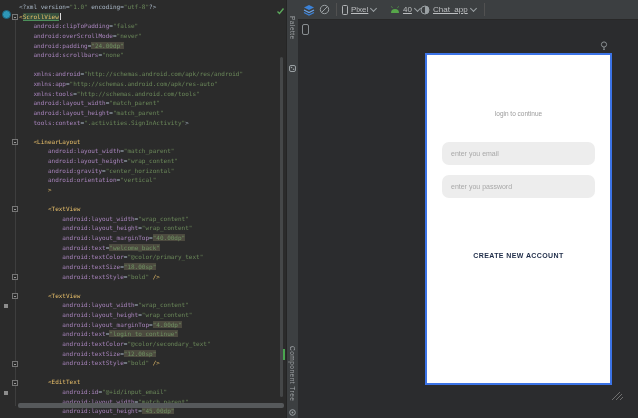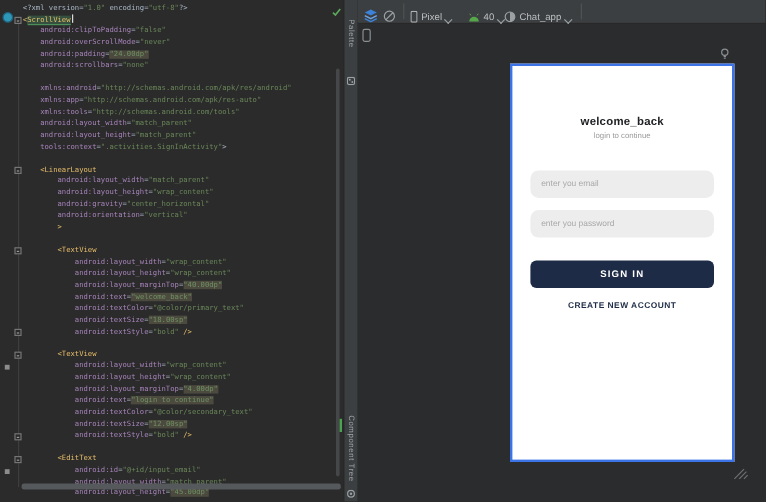--- a/index.html
+++ b/index.html
@@ -38,22 +38,22 @@
         border-left:1px solid #252525;box-sizing:border-box;}
   .vtab{position:absolute;left:2px;writing-mode:vertical-rl;font-size:6.5px;color:#a0a4a7;letter-spacing:.5px;white-space:nowrap;}
   #palette-tab{top:16px;}
   #comptree-tab{top:346px;}
   .strip-icon{position:absolute;left:2px;width:7px;height:7px;}
 
   
   #design{position:absolute;left:298px;top:0;width:340px;height:418px;background:#2b2c2e;}
   #design-toolbar{position:absolute;left:0;top:0;width:340px;height:20px;background:var(--toolbar-bg,#3c3f41);
         border-bottom:1px solid #282828;box-sizing:border-box;}
-  .tb-item{position:absolute;top:0;height:19px;display:flex;align-items:flex-end;gap:3px;
-        color:#bdbfc1;font-size:8px;white-space:nowrap;}
+  .tb-item{position:absolute;top:0;height:19px;display:flex;align-items:center;gap:3px;
+        color:#bdbfc1;font-size:8px;white-space:nowrap;text-decoration:underline;}
   .tb-sep{position:absolute;top:3px;width:1px;height:13px;background:#515151;}
   .chev{width:4px;height:4px;border-right:1px solid #9aa0a3;border-bottom:1px solid #9aa0a3;
         transform:rotate(45deg);margin-top:-2px;}
   #orientation-icon{position:absolute;left:4px;top:24px;width:7px;height:11px;border:1px solid #8a8f92;
         border-radius:2px;box-sizing:border-box;}
   #lightbulb{position:absolute;left:302px;top:38px;}
   #resize-handle{position:absolute;left:312px;top:388px;}
 
   
   #canvas{position:absolute;left:425px;top:53px;width:187px;height:332px;background:#fff;
@@ -170,19 +170,17 @@
   <div id="resize-handle">
     <svg width="14" height="12" viewBox="0 0 14 12">
       <line x1="2" y1="10" x2="10" y2="2" stroke="#707070"></line>
       <line x1="6" y1="10" x2="12" y2="4" stroke="#707070"></line>
       <line x1="10" y1="10" x2="13" y2="7" stroke="#707070"></line>
     </svg>
   </div>
 </div>
 
 <div id="canvas">
-  <div id="pv-title">welcome_back</div>
   <div id="pv-subtitle">login to continue</div>
   <div id="pv-email" class="pv-input">enter you email</div>
   <div id="pv-password" class="pv-input">enter you password</div>
-  <div id="pv-signin">SIGN IN</div>
   <div id="pv-create">CREATE NEW ACCOUNT</div>
 </div>
 
 </body></html>

